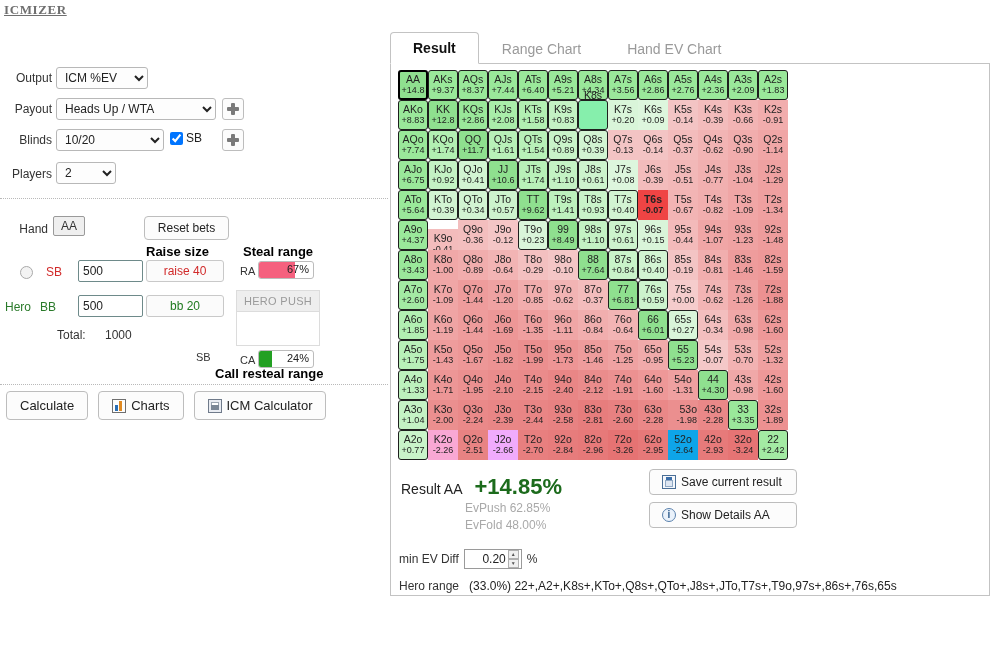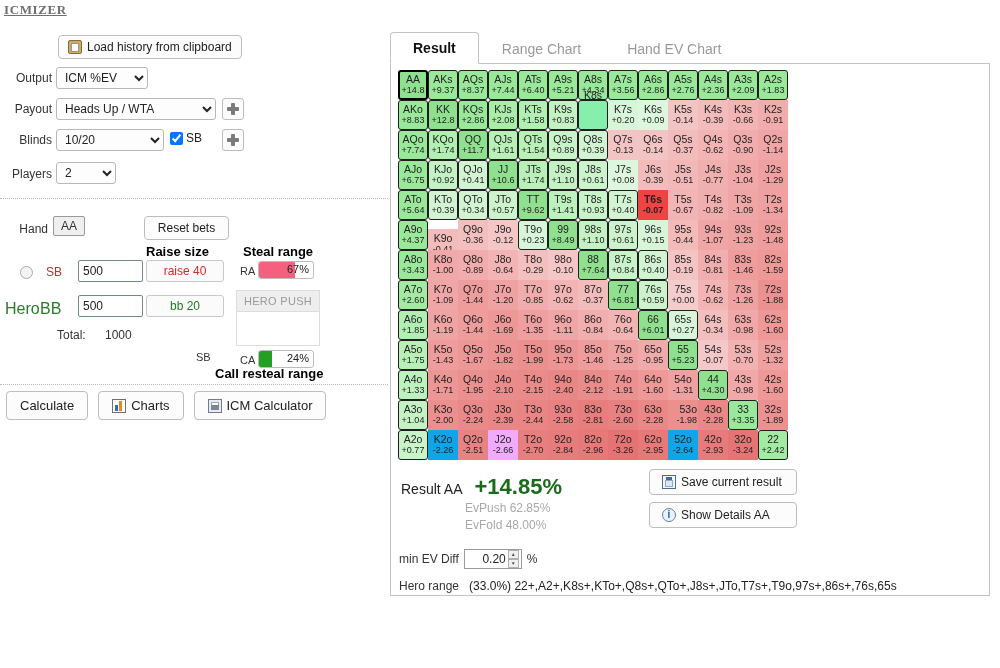--- a/index.html
+++ b/index.html
@@ -118,21 +118,21 @@
   .bet-btn.green { color: #1f7a1f; }
 
   .radio-dot {
     position: absolute;
     width: 13px; height: 13px; border-radius: 50%;
     border: 1px solid #a9a9a9; background: #f3f3f3;
     cursor: pointer;
   }
 
   .lbl-sb { position: absolute; color: #d12a2a; font-size: 12px; }
-  .lbl-hero { position: absolute; color: #2a7a2a; font-size: 16px; }
+  .lbl-hero { position: absolute; color: #2a7a2a; font-size: 12px; }
   .lbl-plain { position: absolute; color: #333; font-size: 12px; }
 
   
   .slider {
     position: absolute;
     width: 56px; height: 18px;
     border: 1px solid #bcbcbc; border-radius: 3px;
     background: #fff; overflow: hidden; cursor: pointer;
   }
   .slider .fill { position: absolute; left: 0; top: 0; bottom: 0; }
@@ -280,24 +280,20 @@
 </style>
 </head>
 <body>
 
 <div id="app">
 
   <div class="brand">ICMIZER</div>
 
   <div class="left-panel">
 
-    <button class="btn load-btn">
-      <span class="ico ico-clip"></span>
-      <span>Load history from clipboard</span>
-    </button>
 
     <div class="row-label" style="left:0; top:45px; width:52px;">Output</div>
     <select class="sel" style="left:56px; top:41px; width:92px;">
       <option>ICM %EV</option>
     </select>
 
     <div class="row-label" style="left:0; top:76px; width:52px;">Payout</div>
     <select class="sel" style="left:56px; top:72px; width:160px;">
       <option>Heads Up / WTA</option>
     </select>
@@ -1008,21 +1004,21 @@
             <span class="ev">+3.35</span>
           </div>
           <div class="cell" style="background: rgb(236, 145, 145);">
             <span class="hn">32s</span>
             <span class="ev">-1.89</span>
           </div>
           <div class="cell inrange" style="background: rgb(201, 243, 201);">
             <span class="hn">A2o</span>
             <span class="ev">+0.77</span>
           </div>
-          <div class="cell" style="background: #0ea5e9;">
+          <div class="cell" style="background: #f9a8d4;">
             <span class="hn">K2o</span>
             <span class="ev">-2.26</span>
           </div>
           <div class="cell" style="background: rgb(232, 131, 131);">
             <span class="hn">Q2o</span>
             <span class="ev">-2.51</span>
           </div>
           <div class="cell" style="background: #f0abfc;">
             <span class="hn">J2o</span>
             <span class="ev">-2.66</span>

